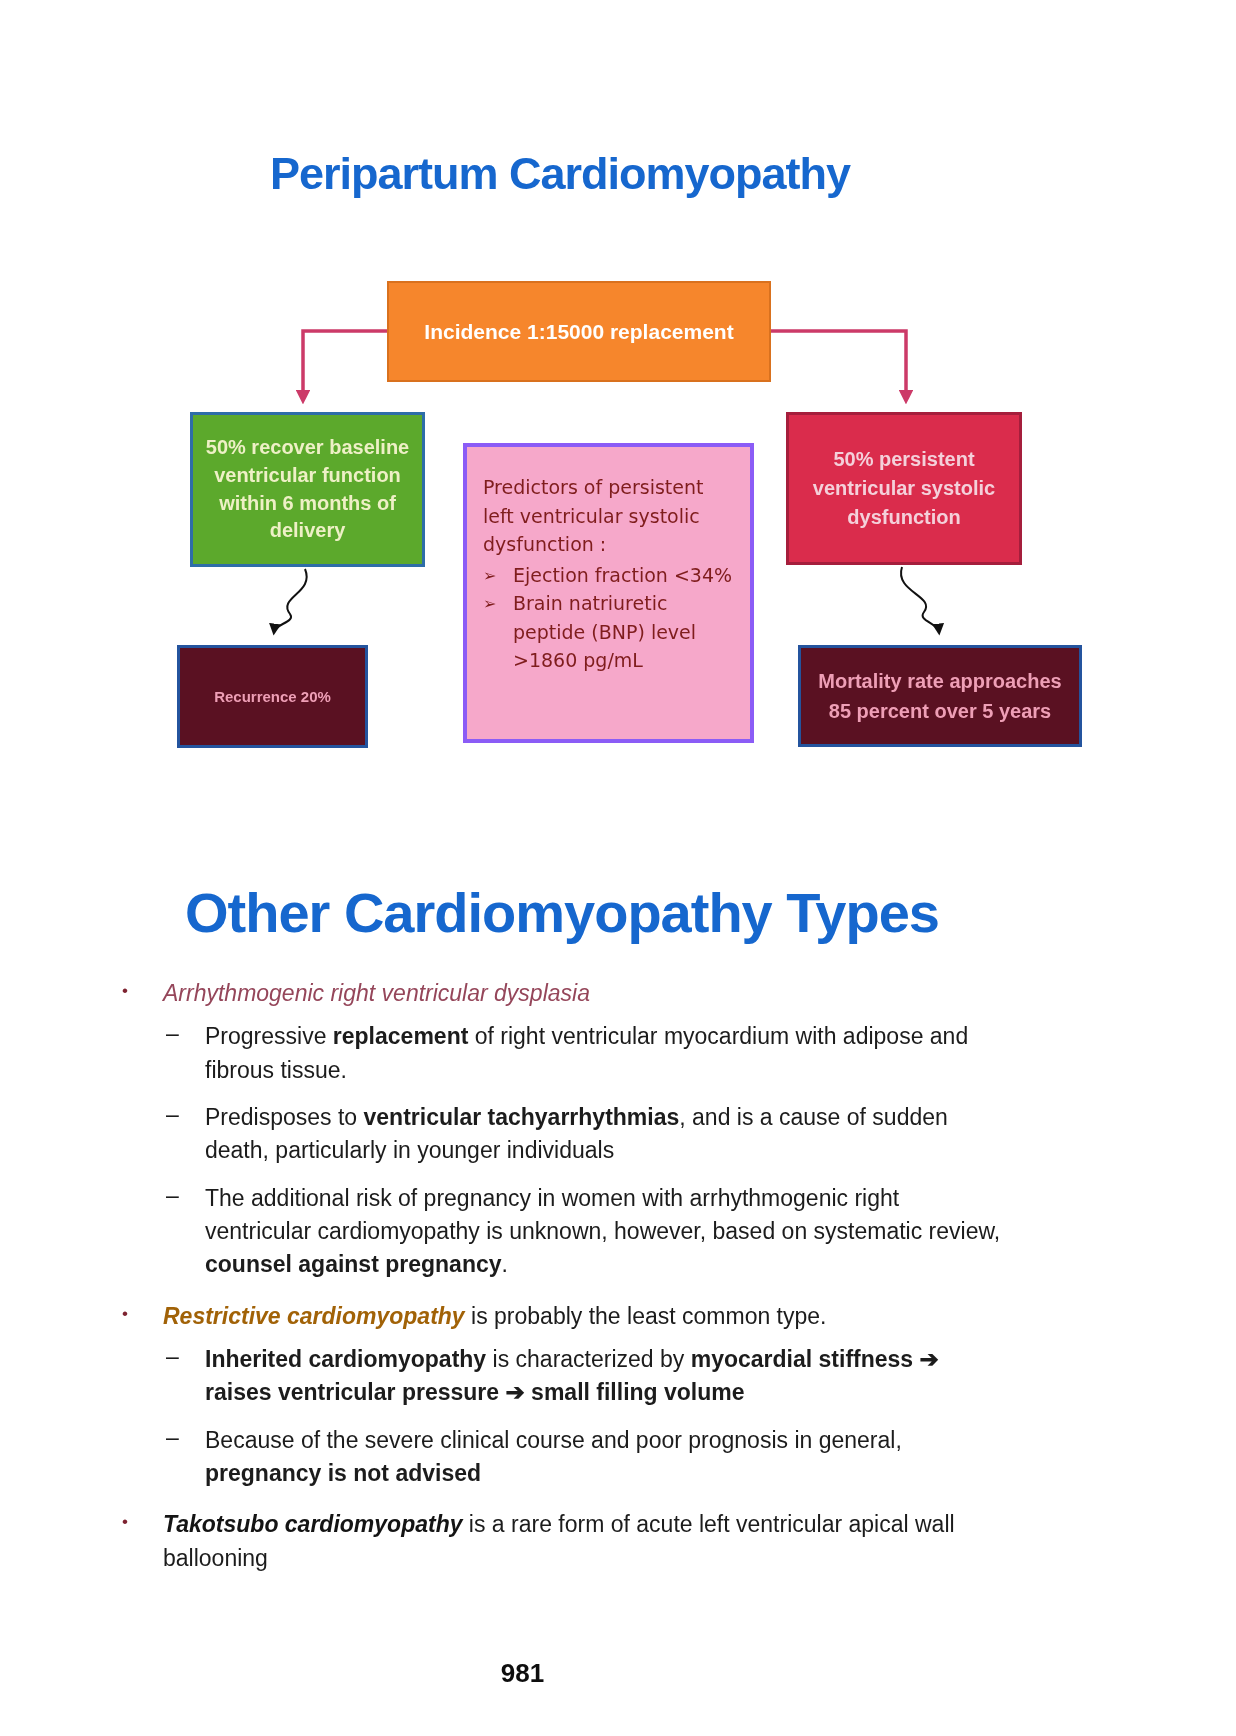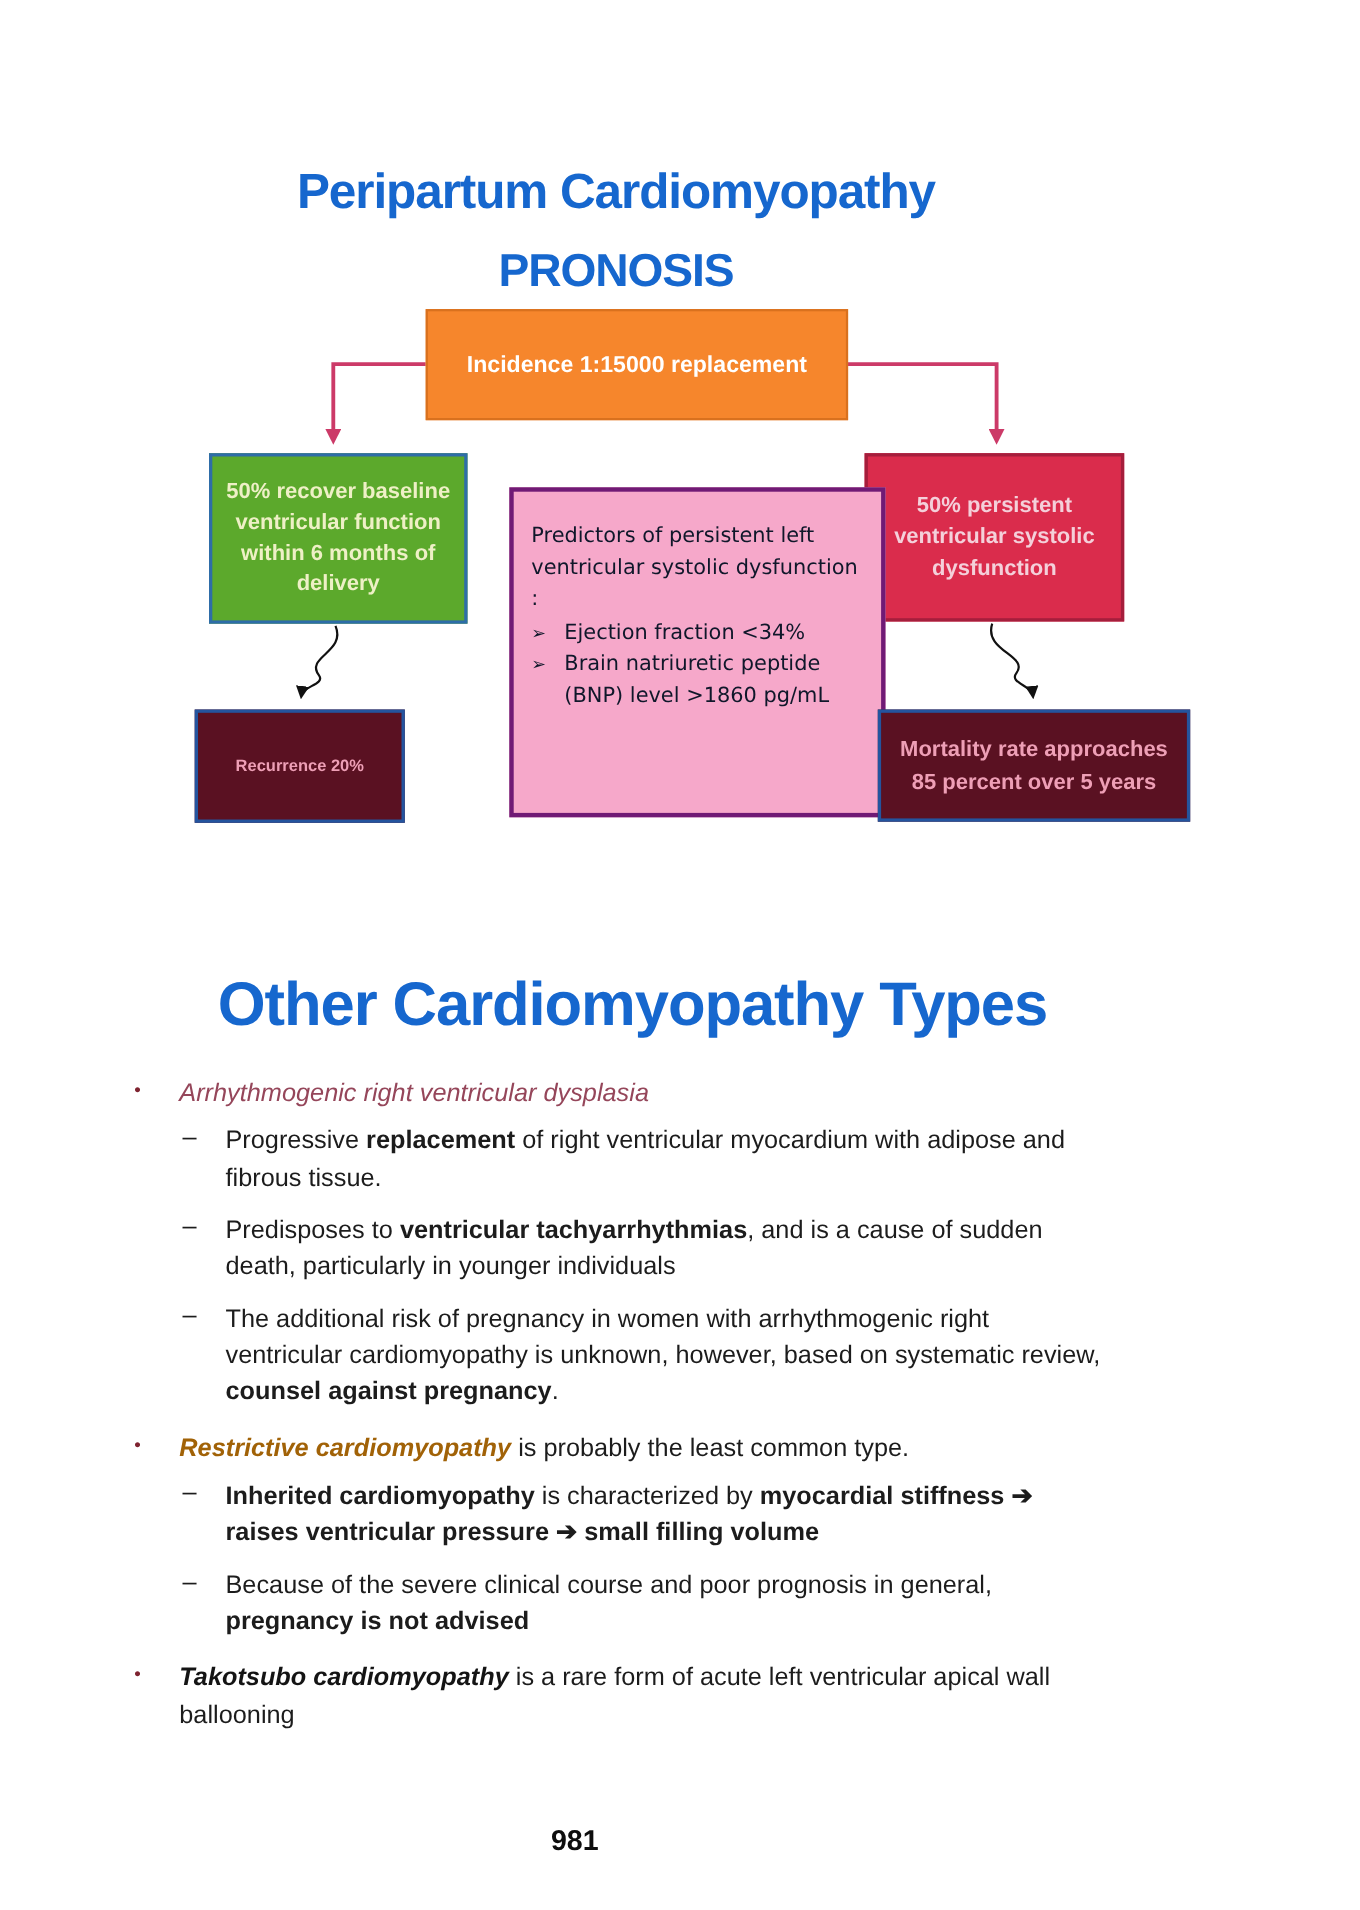--- a/index.html
+++ b/index.html
@@ -22,31 +22,31 @@
     border:3px solid #2E6DA8;color:#EEF0C6;font-weight:bold;font-size:20px;
     line-height:1.38;padding:0 8px;}
   .box-red{left:786px;top:412px;width:236px;height:153px;background:#DA2C4C;
     border:3px solid #A51E3C;color:#F4D0DA;font-weight:bold;font-size:20px;
     line-height:1.45;padding:16px 6px;}
   .box-maroon{background:#5A1122;border:3px solid #24549E;color:#EE9FB6;
     font-weight:bold;}
   .box-recurrence{left:177px;top:645px;width:191px;height:103px;font-size:15px;}
   .box-mortality{left:798px;top:645px;width:284px;height:102px;font-size:20px;
     line-height:1.5;padding:0 10px;}
-  .box-pink{left:463px;top:443px;width:342px;height:300px;background:#F6A8CA;
-    border:4px solid #701a75;display:block;text-align:left;
-    padding:26px 10px 0 16px;color:#0f172a;}
+  .box-pink{left:463px;top:443px;width:291px;height:300px;background:#F6A8CA;
+    border:4px solid #8b5cf6;display:block;text-align:left;
+    padding:26px 10px 0 16px;color:#7f1d1d;}
   .hand{font-family:"DejaVu Sans",cursive;font-size:19px;line-height:1.5;}
   .pred-heading{margin-bottom:2px;}
   .pred-item{display:flex;}
   .pred-marker{width:30px;flex:0 0 30px;font-size:16px;padding-top:3px;}
   
   .content{position:absolute;left:0;top:880px;width:1236px;}
   .sec-title{margin:0;width:1124px;text-align:center;color:#1667CE;
-    font-weight:bold;font-size:56px;letter-spacing:-1px;padding-left:13px;}
+    font-weight:bold;font-size:56px;letter-spacing:-1px;}
   .list{margin-top:32px;}
   .b1{display:flex;margin:18px 0 6px 122px;}
   .b1 .marker{width:41px;flex:0 0 41px;font-size:17px;color:#7E2330;padding-top:4px;}
   .b1-text{font-size:23px;line-height:1.45;max-width:900px;}
   .b2{display:flex;margin:10px 0 14px 166px;}
   .b2 .marker{width:39px;flex:0 0 39px;font-size:23px;color:#1c1c1c;}
   .b2-text{font-size:23px;line-height:1.45;max-width:800px;}
   .seg-r{font-weight:normal;}
   .seg-b{font-weight:bold;}
   .seg-i-rose{font-style:italic;color:#95465A;}
@@ -56,21 +56,20 @@
     font-size:26px;font-weight:bold;color:#0e0e0e;}
 </style>
 </head>
 <body>
 
 <div class="page">
 
   <section class="diagram">
 
     <h1 class="dg-title t1">Peripartum Cardiomyopathy</h1>
-    <h1 class="dg-title t2">PRONOSIS</h1>
 
     <svg class="connector-svg" viewBox="0 0 1236 790">
       <defs>
         <marker id="mpink" viewBox="0 0 10 10" refX="7" refY="5" markerWidth="4.2" markerHeight="4.2" orient="auto-start-reverse">
           <path d="M0,0 L10,5 L0,10 z" fill="#CC3A68"></path>
         </marker>
         <marker id="mblack" viewBox="0 0 10 10" refX="7" refY="5" markerWidth="6" markerHeight="6" orient="auto-start-reverse">
           <path d="M0,0 L10,5 L0,10 z" fill="#111111"></path>
         </marker>
       </defs>

